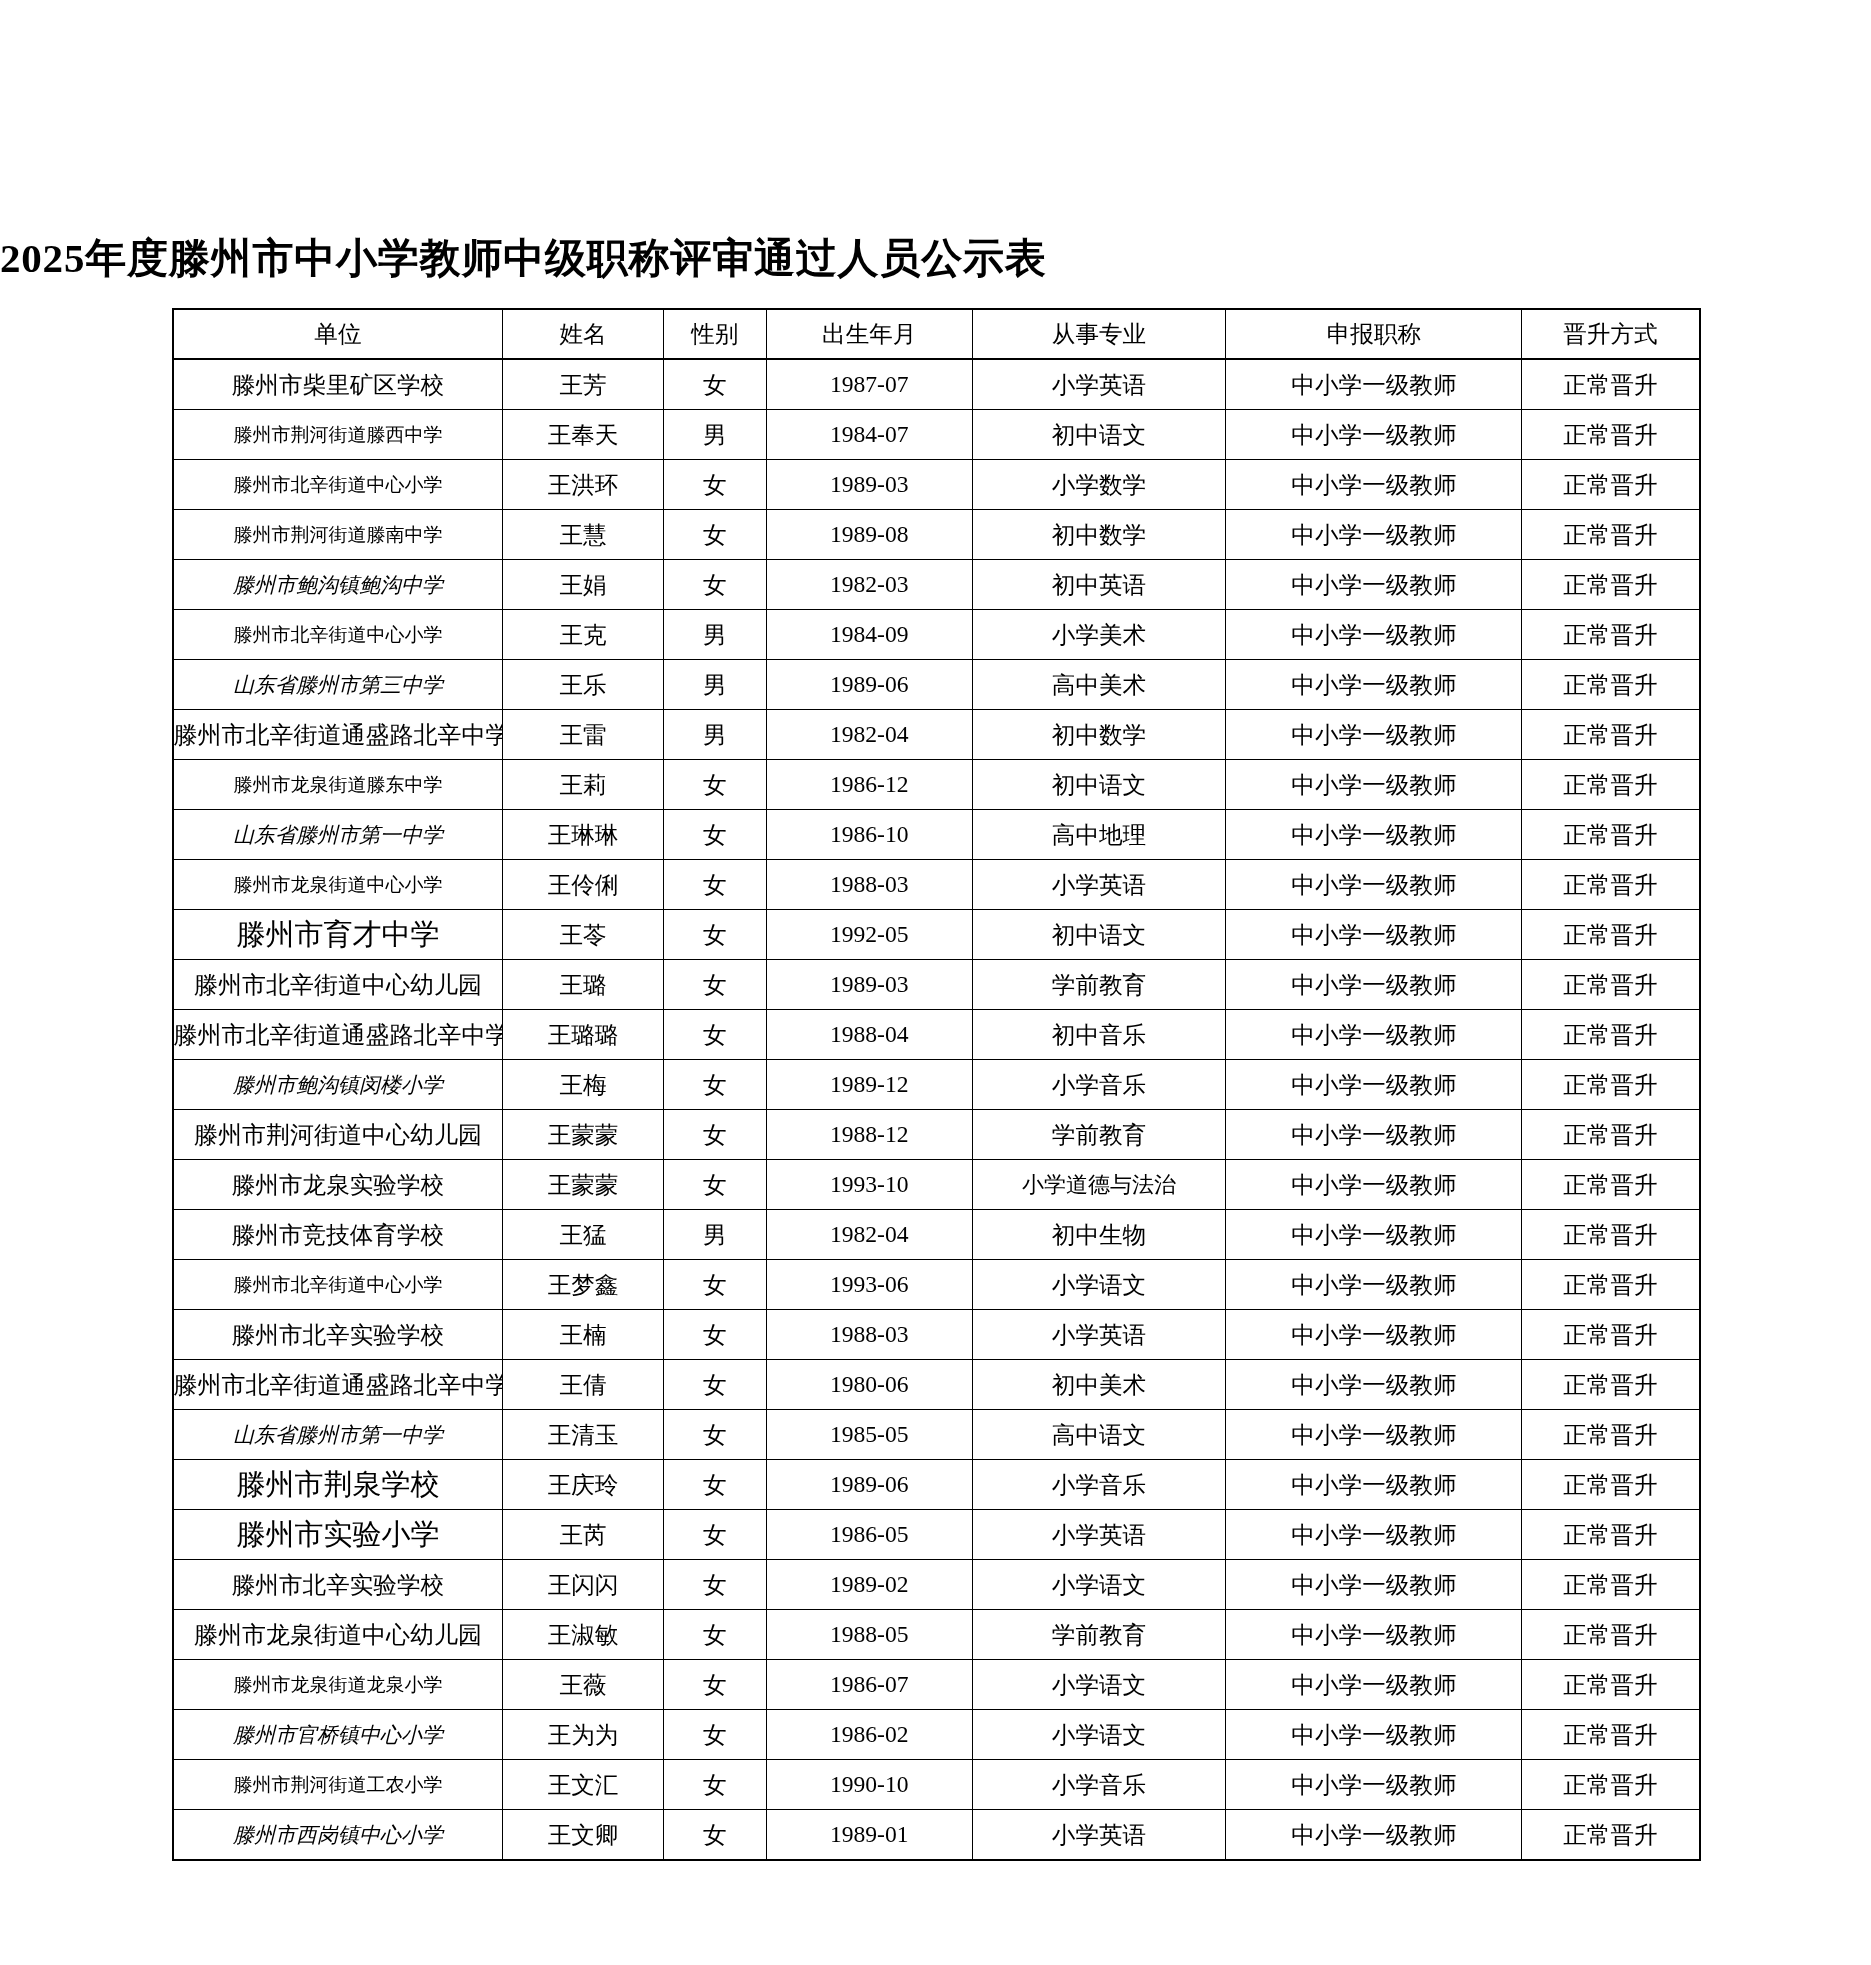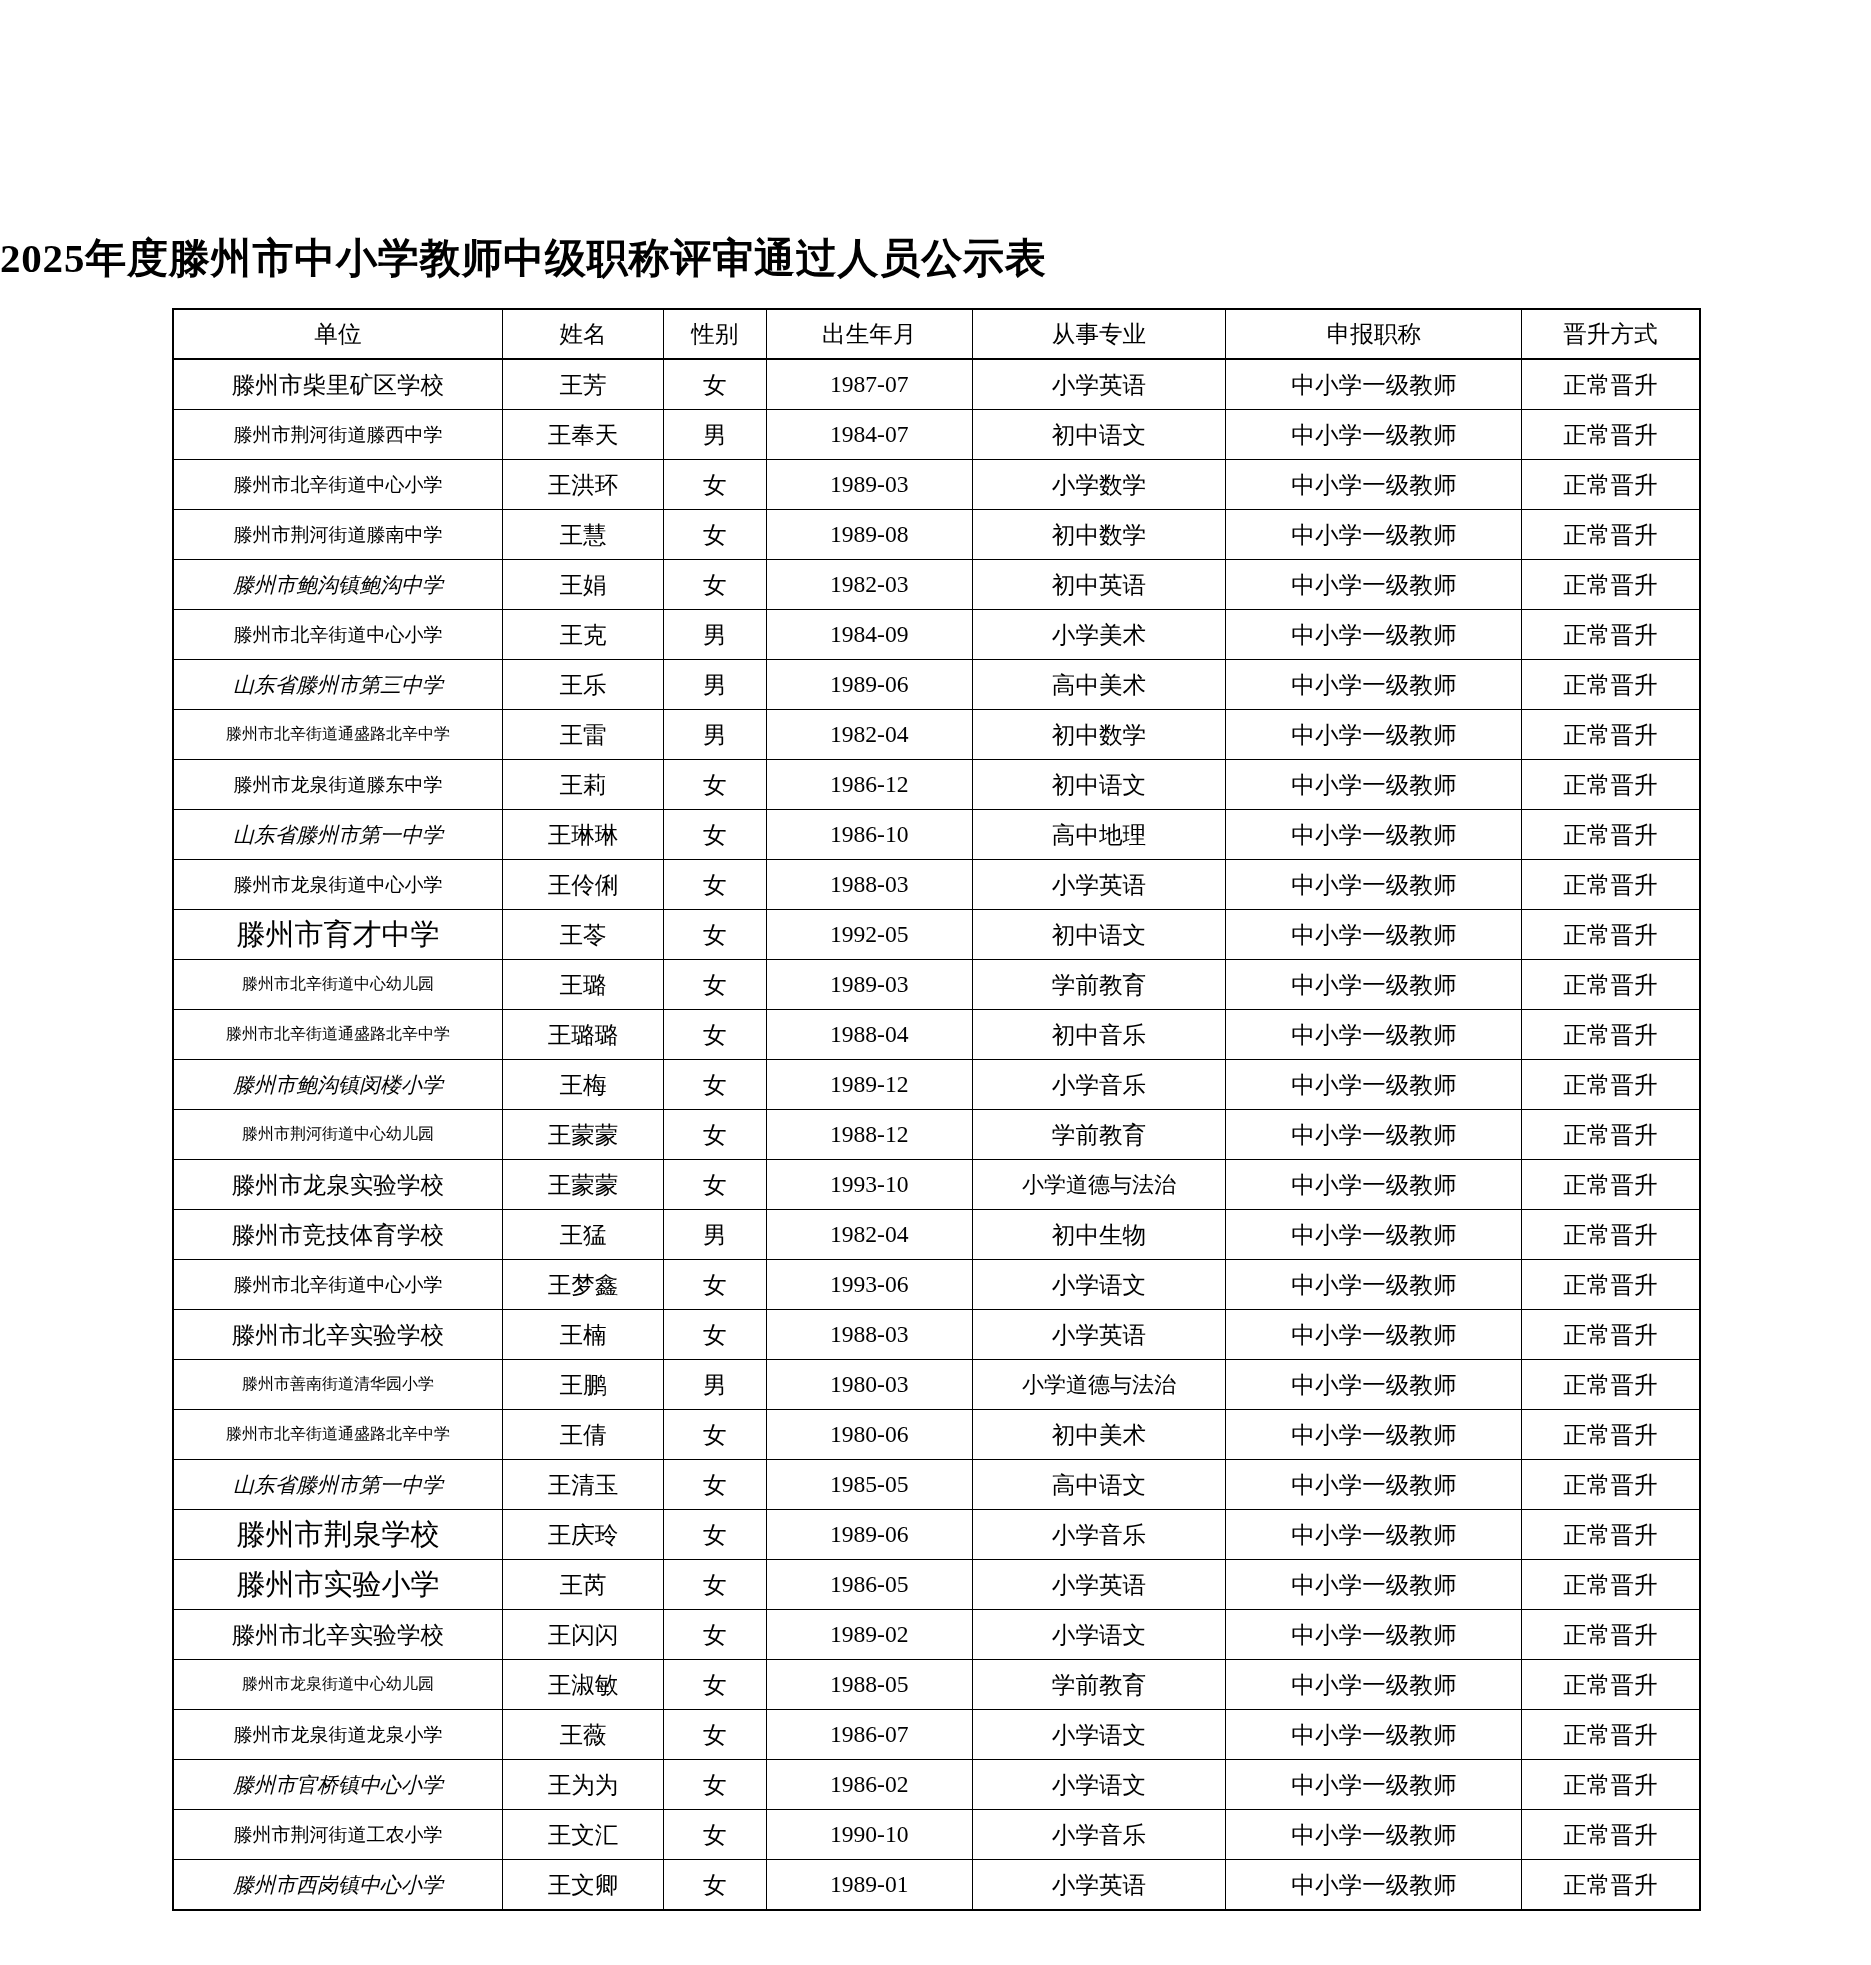--- a/index.html
+++ b/index.html
@@ -69,21 +69,21 @@
   col.c-sex    { width: 96px; }
   col.c-birth  { width: 191px; }
   col.c-major  { width: 236px; }
   col.c-title  { width: 275px; }
   col.c-promo  { width: 165px; }
 
   
   td.unit { font-size: 23.6px; }
   td.unit.len-10 { font-size: 21px; font-style: italic; }
   td.unit.len-11 { font-size: 19px; }
-  td.unit.len-12 { font-size: 16px; }
+  td.unit.len-12 { font-size: 24px; }
   td.unit.len-short { font-size: 29px; }
 
   td.major.wide { font-size: 22px; }
 </style>
 </head>
 <body>
 
 <div class="page">
 
   <h1 class="doc-title">2025年度滕州市中小学教师中级职称评审通过人员公示表</h1>
@@ -285,29 +285,20 @@
           <tr>
             <td class="unit">滕州市北辛实验学校</td>
             <td>王楠</td>
             <td>女</td>
             <td>1988-03</td>
             <td class="major">小学英语</td>
             <td>中小学一级教师</td>
             <td>正常晋升</td>
           </tr>
           <tr>
-            <td class="unit len-12">滕州市善南街道清华园小学</td>
-            <td>王鹏</td>
-            <td>男</td>
-            <td>1980-03</td>
-            <td class="major wide">小学道德与法治</td>
-            <td>中小学一级教师</td>
-            <td>正常晋升</td>
-          </tr>
-          <tr>
             <td class="unit len-12">滕州市北辛街道通盛路北辛中学</td>
             <td>王倩</td>
             <td>女</td>
             <td>1980-06</td>
             <td class="major">初中美术</td>
             <td>中小学一级教师</td>
             <td>正常晋升</td>
           </tr>
           <tr>
             <td class="unit len-10">山东省滕州市第一中学</td>

